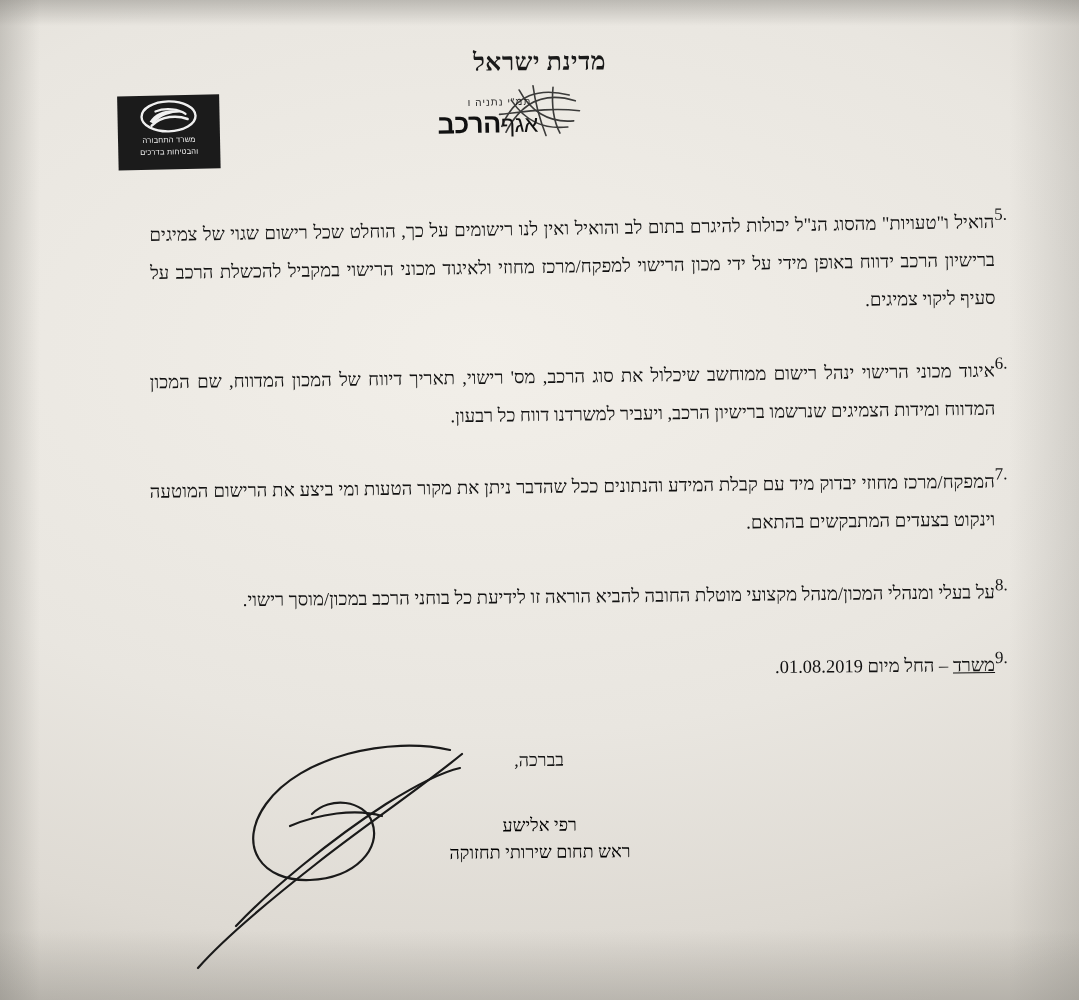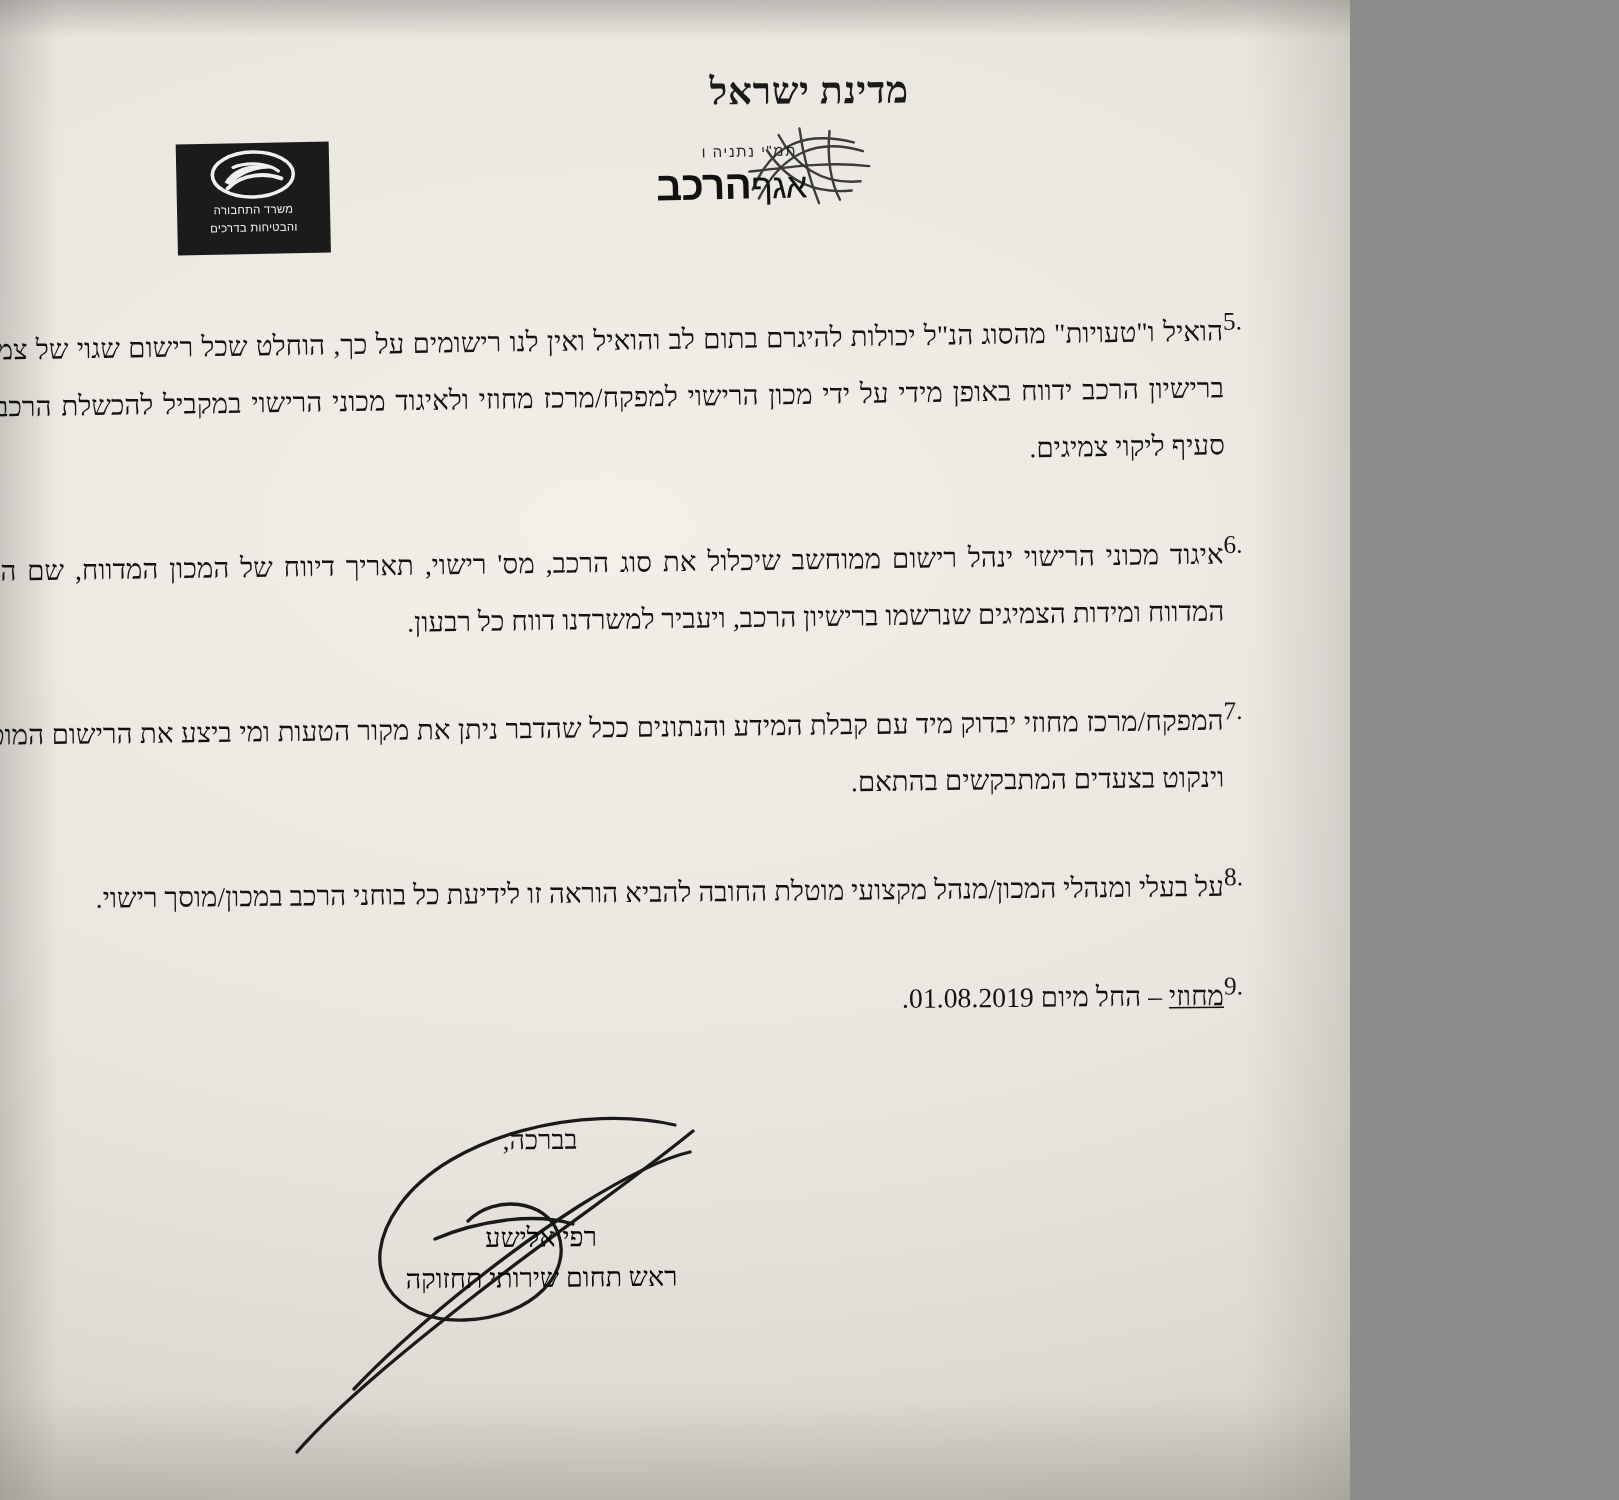--- a/index.html
+++ b/index.html
@@ -5,21 +5,21 @@
   html, body {
     margin: 0;
     padding: 0;
     background: #8c8c8c;
   }
   body {
     font-family: "Liberation Serif", serif;
   }
   .page {
     position: relative;
-    width: 900px;
+    width: 1079px;
     height: 1000px;
     overflow: hidden;
     background: #e8e5df;
     background-image:
       radial-gradient(ellipse 1200px 700px at 45% 35%, #f2efe9 0%, #e9e6e0 55%, #dedad3 85%, #d2cec6 100%);
   }
   
   .paper-shadow-top {
     position: absolute; left: 0; top: 0; width: 1079px; height: 26px;
     background: linear-gradient(to bottom, rgba(120,118,112,0.40), rgba(120,118,112,0));
@@ -289,21 +289,21 @@
       <div class="clause-text">המפקח/מרכז מחוזי יבדוק מיד עם קבלת המידע והנתונים ככל שהדבר ניתן את מקור הטעות ומי ביצע את הרישום המוטעה וינקוט בצעדים המתבקשים בהתאם.</div>
     </div>
 
     <div class="clause c8">
       <div class="clause-num">8.</div>
       <div class="clause-text">על בעלי ומנהלי המכון/מנהל מקצועי מוטלת החובה להביא הוראה זו לידיעת כל בוחני הרכב במכון/מוסך רישוי.</div>
     </div>
 
     <div class="clause c9">
       <div class="clause-num">9.</div>
-      <div class="clause-text"><span class="u">מחוזי</span><span> – החל מיום 01.08.2019.</span></div>
+      <div class="clause-text"><span class="u">משרד</span><span> – החל מיום 01.08.2019.</span></div>
     </div>
 
   </div>
 
   <div class="handwriting">
     <svg width="440" height="250" viewBox="0 0 440 250">
       <g fill="none" stroke="#1a1a1a" stroke-width="2.2" stroke-linecap="round">
         <path d="M300 20 C240 6, 150 26, 116 74 C86 116, 112 152, 160 150 C206 148, 232 118, 222 92 C214 70, 180 66, 162 84"></path>
         <path d="M312 24 C268 60, 214 96, 166 134 C120 170, 76 206, 48 238"></path>
         <path d="M86 196 C120 160, 180 110, 236 74 C268 54, 292 42, 310 38"></path>

